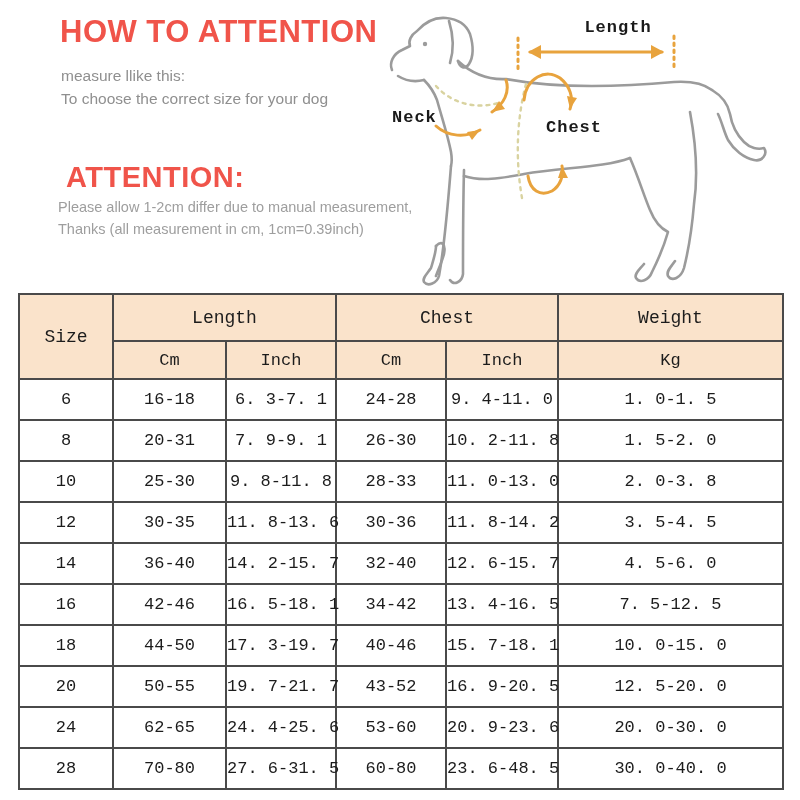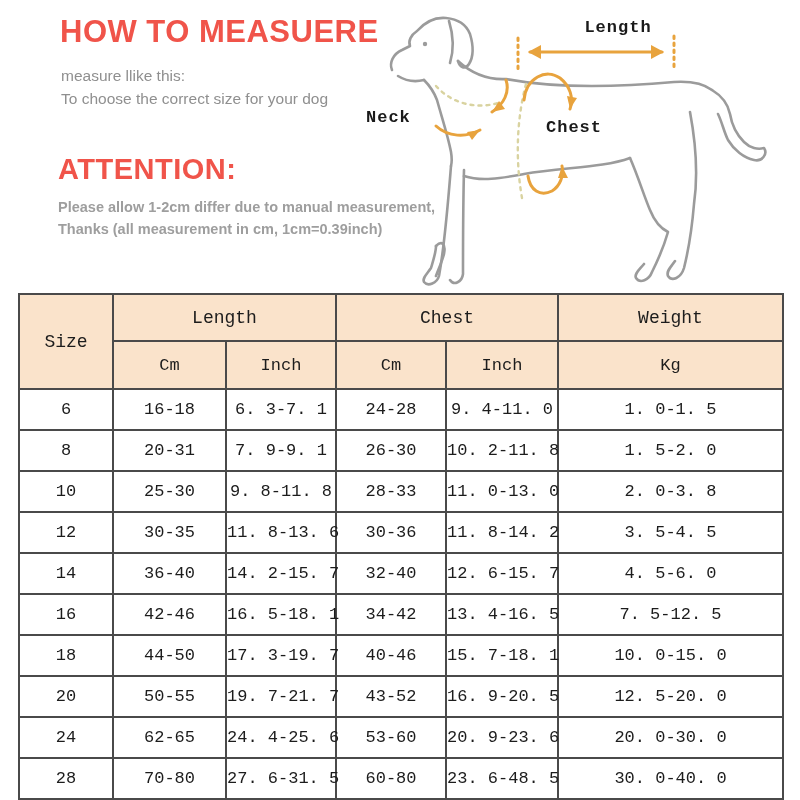--- a/index.html
+++ b/index.html
@@ -11,65 +11,65 @@
   .page-title{
     position:absolute;left:60px;top:14px;margin:0;
     font-size:31px;font-weight:800;letter-spacing:.5px;
     color:var(--accent-red,#f0544a);
   }
   .subtitle{
     position:absolute;left:61px;top:64px;
     font-size:15.5px;line-height:1.5;color:var(--text-gray,#8f8f8f);
   }
   .attention-heading{
-    position:absolute;left:58px;top:153px;margin:0;
+    position:absolute;left:58px;top:153px;margin:8px;
     font-size:29px;font-weight:800;letter-spacing:.5px;
     color:var(--accent-red,#f0544a);
   }
   .attention-note{
     position:absolute;left:58px;top:196px;
-    font-size:14.5px;font-weight:bold;line-height:1.55;
+    font-size:14.5px;font-weight:normal;line-height:1.55;
     color:var(--note-gray,#9e9e9e);
   }
   
   .dog-svg{position:absolute;left:378px;top:8px;width:420px;height:288px;}
   .diagram-label{
     position:absolute;color:#1a1a1a;
     font-family:"Liberation Mono", monospace;
     font-size:17px;font-weight:bold;letter-spacing:1px;white-space:nowrap;
   }
   .label-length{left:563px;top:18px;width:110px;text-align:center;}
-  .label-neck{left:366px;top:108px;}
+  .label-neck{left:392px;top:108px;}
   .label-chest{left:546px;top:118px;}
   
   .size-table{
     position:absolute;left:18px;top:293px;width:764px;height:495px;
     border-collapse:collapse;table-layout:fixed;
     font-family:"Liberation Mono", monospace;color:#1c1c1c;
   }
   .size-table th,.size-table td{
     border:2px solid var(--table-border,#4a4a4a);
     text-align:center;vertical-align:middle;
     font-weight:normal;padding:0;
   }
   .size-table thead th{background:var(--table-header-bg,#fae3cb);font-size:18px;}
   .size-table .sub-hdr th{font-size:17px;}
   .size-table td{font-size:17px;background:#ffffff;white-space:nowrap;}
   .row-group1{height:47px;}
-  .row-group2{height:48px;}
+  .row-group2{height:38px;}
   .size-table tbody tr{height:41px;}
   col.c-size{width:94px;}  col.c-lcm{width:113px;} col.c-linch{width:110px;}
   col.c-ccm{width:110px;}  col.c-cinch{width:112px;} col.c-kg{width:225px;}
 </style>
 </head>
 <body>
 
 <div class="canvas">
 
-  <h1 class="page-title">HOW TO MEASUERE</h1>
+  <h1 class="page-title">HOW TO ATTENTION</h1>
   <div class="subtitle">
     <div>measure llike this:</div>
     <div>To choose the correct size for your dog</div>
   </div>
 
   <h2 class="attention-heading">ATTENTION:</h2>
   <div class="attention-note">
     <div>Please allow 1-2cm differ due to manual measurement,</div>
     <div>Thanks (all measurement in cm, 1cm=0.39inch)</div>
   </div>

